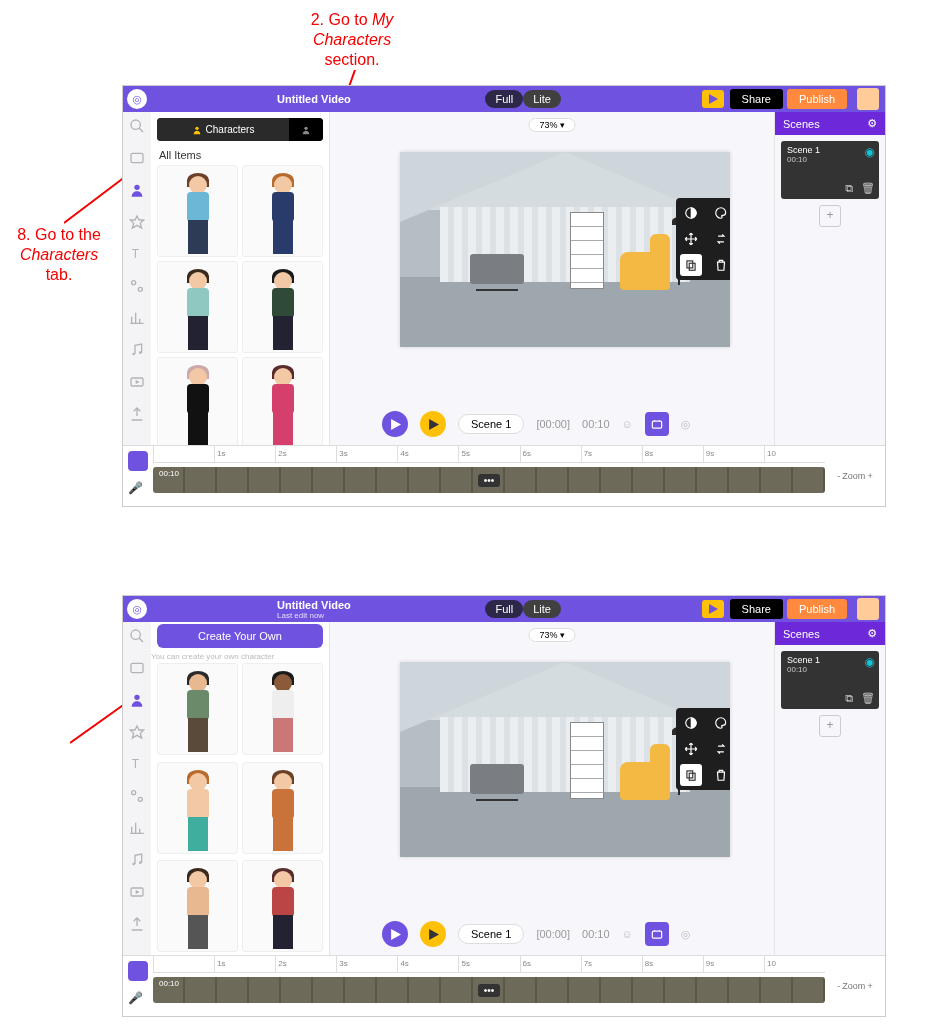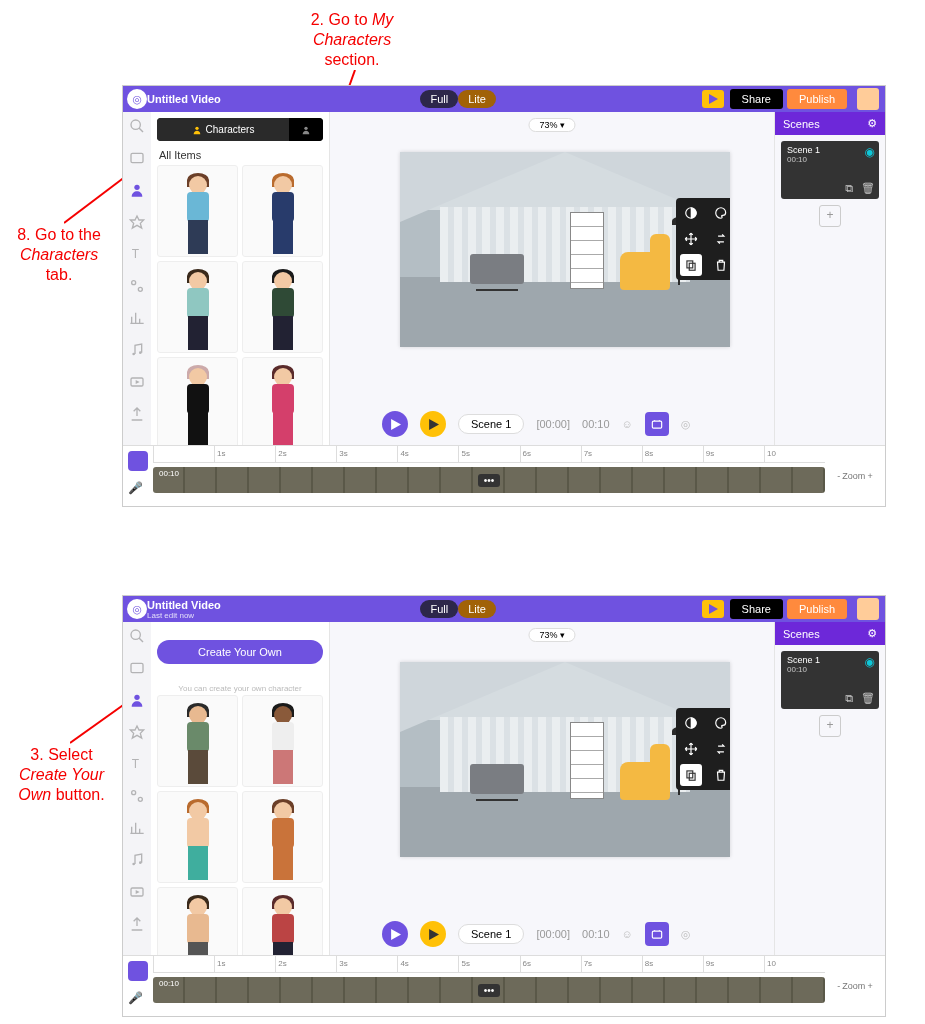--- a/index.html
+++ b/index.html
@@ -3,45 +3,45 @@
 <meta charset="utf-8">
 <style>
 body{margin:0;font-family:Arial,Helvetica,sans-serif;background:#fff;font-size:12px;position:relative}
 .page{position:relative;width:925px;min-height:1024px}
 .annot{position:absolute;color:#f50000;font-size:16px;text-align:center;line-height:1.25}
 .annot em{font-style:italic}
 .arrow{position:absolute;stroke:#f50000;stroke-width:2;fill:#f50000}
 .app{position:absolute;left:122px;width:762px;height:420px;border:1px solid #ccc;background:#fff;display:flex;flex-direction:column}
 .topbar{height:26px;background:#6f52e0;display:flex;align-items:center;color:#fff;font-size:11px}
 .logo{width:20px;height:20px;margin-left:4px;background:#fff;border-radius:50%;display:flex;align-items:center;justify-content:center;color:#6f52e0;font-size:11px}
-.title-wrap{}
+.title-wrap{margin-left:130px}
 .title{font-weight:bold}
 .sub{font-size:8px;opacity:.8}
 .spacer{flex:1}
 .pill{padding:3px 10px;border-radius:10px;cursor:pointer}
 .pill.dark{background:#2d274a}
-.pill.light{background:#a16207}
+.pill.light{background:#404040}
 .play{width:22px;height:18px;background:#ffc107;border-radius:3px;margin:0 6px;display:flex;align-items:center;justify-content:center;cursor:pointer}
 .play svg{width:10px;height:10px;fill:#6f52e0}
 .btn{padding:4px 12px;border-radius:3px;cursor:pointer;margin-right:4px}
 .btn.share{background:#000000}
 .btn.publish{background:#ff8a3d}
 .avatar-sm{width:22px;height:22px;border-radius:3px;background:#ffcc99;margin:0 6px}
 .body{flex:1;display:flex;overflow:hidden}
 .sidebar{width:28px;background:#f4f4f7;display:flex;flex-direction:column;align-items:center;padding-top:6px;gap:16px}
 .sidebar .ic{width:16px;height:16px;opacity:.45;cursor:pointer}
 .sidebar .ic.active{opacity:1}
 .panel{width:178px;background:#fff;border-right:1px solid #e5e5e5;display:flex;flex-direction:column}
 .tabrow{display:flex;background:#1e1e1e;margin:6px 6px 4px;border-radius:4px;overflow:hidden}
 .tab{flex:1;padding:6px 0;text-align:center;color:#fff;font-size:10px;cursor:pointer;display:flex;align-items:center;justify-content:center;gap:4px}
 .tab.on{background:#2a2a2a}
 .tab.off{background:#000;flex:0 0 34px}
 .tab .pi{width:10px;height:10px}
-.cyo{margin:18px 6px;padding:6px 16px;text-align:center;background:#6f52e0;color:#fff;font-size:11px;border-radius:12px;cursor:pointer}
-.hint{text-align:center;font-size:8px;color:#bbb;padding:2px 0}
+.cyo{margin:2px 6px;padding:6px 16px;text-align:center;background:#6f52e0;color:#fff;font-size:11px;border-radius:6px;cursor:pointer}
+.hint{text-align:left;font-size:8px;color:#bbb;padding:2px 0}
 .sect{padding:4px 8px;font-size:11px;color:#333}
 .grid{display:grid;grid-template-columns:1fr 1fr;gap:4px;padding:0 6px;overflow:auto;flex:1}
 .char{height:90px;border:1px solid #eee;border-radius:3px;background:#fafafa;display:flex;align-items:flex-end;justify-content:center;overflow:hidden;cursor:pointer}
 .person{width:30px;height:80px;position:relative}
 .head{width:18px;height:18px;border-radius:50%;position:absolute;top:0;left:6px}
 .hair{width:22px;height:14px;border-radius:50% 50% 0 0;position:absolute;top:-3px;left:4px}
 .torso{width:22px;height:30px;border-radius:4px;position:absolute;top:16px;left:4px}
 .legs{width:20px;height:34px;position:absolute;top:44px;left:5px}
 .canvas{flex:1;background:#f7f7fb;position:relative;display:flex;flex-direction:column}
 .zoom{position:absolute;left:50%;top:6px;transform:translateX(-50%);padding:1px 10px;font-size:9px;border:1px solid #ddd;border-radius:8px;background:#fff;cursor:pointer}
@@ -96,25 +96,20 @@
   <div class="annot" style="top:10px;left:292px;width:120px">
     <span>2. Go to </span><em>My</em><br>
     <em>Characters</em><br>
     <span>section.</span>
   </div>
   <div class="annot" style="top:225px;left:4px;width:110px">
     <span>8. Go to the</span><br>
     <em>Characters</em><br>
     <span>tab.</span>
   </div>
-  <div class="annot" style="top:745px;left:4px;width:115px">
-    <span>3. Select</span><br>
-    <em>Create Your</em><br>
-    <em>Own</em><span> button.</span>
-  </div>
 
   <svg class="arrow" style="top:70px;left:335px" width="40" height="50">
       <line x1="20" y1="0" x2="5" y2="42"></line>
       <polygon points="5,42 0,34 12,36"></polygon>
     </svg>
   <svg class="arrow" style="top:155px;left:64px" width="90" height="70">
       <line x1="0" y1="68" x2="82" y2="6"></line>
       <polygon points="82,6 70,6 76,16"></polygon>
     </svg>
   <svg class="arrow" style="top:650px;left:70px" width="130" height="95">

